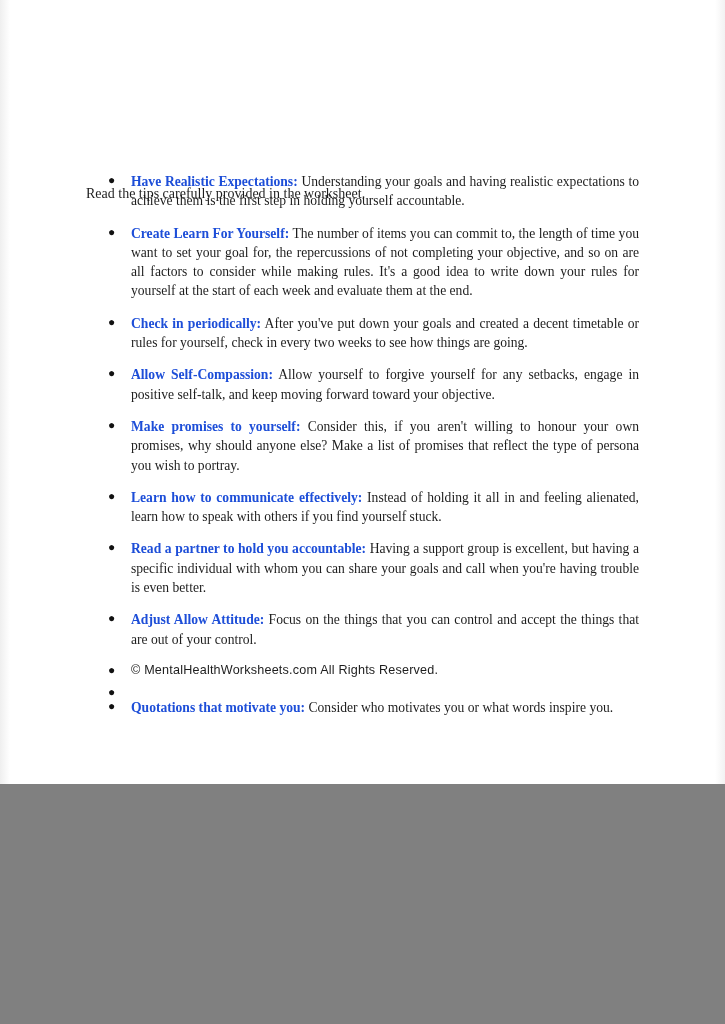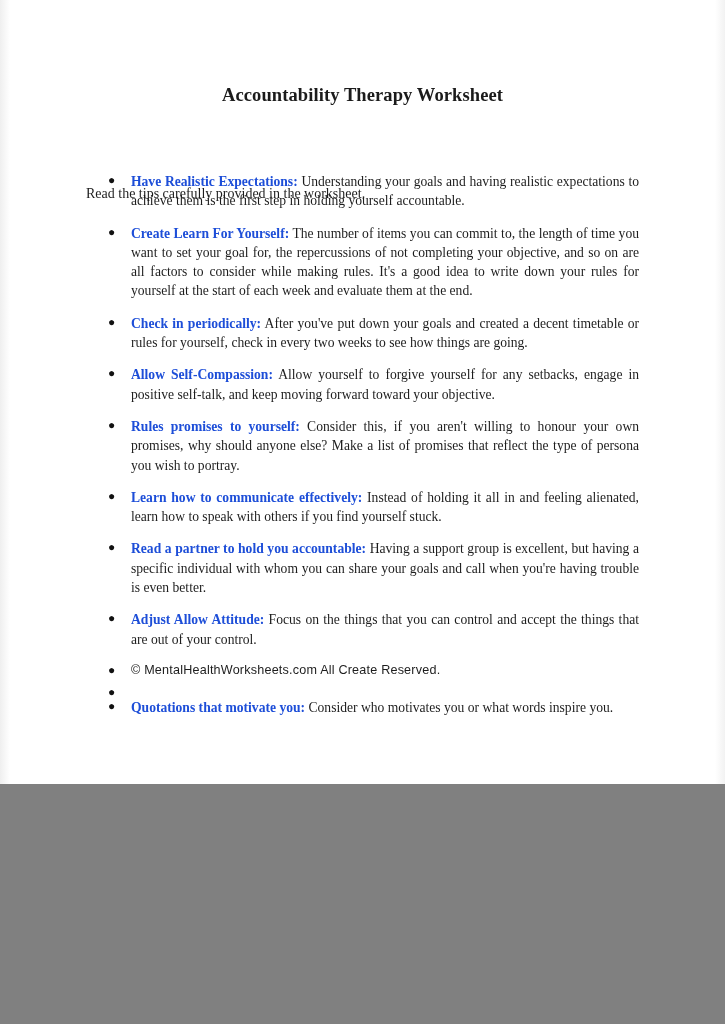--- a/index.html
+++ b/index.html
@@ -126,21 +126,20 @@
     overflow: hidden;
   }
 </style>
 </head>
 <body>
 
 <div id="page">
 
   <div id="paper">
 
-    <div class="doc-title">Accountability Therapy Worksheet</div>
 
     <div class="intro">Read the tips carefully provided in the worksheet.</div>
 
     <ul class="tips">
 
       <li class="tip">
         <span class="bullet">●</span>
         <span class="lead">Have Realistic Expectations:</span><span class="body"> Understanding your goals and having realistic expectations to achieve them is the first step in holding yourself accountable.</span>
       </li>
 
@@ -154,41 +153,41 @@
         <span class="lead">Check in periodically:</span><span class="body"> After you've put down your goals and created a decent timetable or rules for yourself, check in every two weeks to see how things are going.</span>
       </li>
 
       <li class="tip">
         <span class="bullet">●</span>
         <span class="lead">Allow Self-Compassion:</span><span class="body"> Allow yourself to forgive yourself for any setbacks, engage in positive self-talk, and keep moving forward toward your objective.</span>
       </li>
 
       <li class="tip">
         <span class="bullet">●</span>
-        <span class="lead">Rules promises to yourself:</span><span class="body"> Consider this, if you aren't willing to honour your own promises, why should anyone else? Make a list of promises that reflect the type of persona you wish to portray.</span>
+        <span class="lead">Make promises to yourself:</span><span class="body"> Consider this, if you aren't willing to honour your own promises, why should anyone else? Make a list of promises that reflect the type of persona you wish to portray.</span>
       </li>
 
       <li class="tip">
         <span class="bullet">●</span>
         <span class="lead">Learn how to communicate effectively:</span><span class="body"> Instead of holding it all in and feeling alienated, learn how to speak with others if you find yourself stuck.</span>
       </li>
 
       <li class="tip">
         <span class="bullet">●</span>
         <span class="lead">Read a partner to hold you accountable:</span><span class="body"> Having a support group is excellent, but having a specific individual with whom you can share your goals and call when you're having trouble is even better.</span>
       </li>
 
       <li class="tip">
         <span class="bullet">●</span>
         <span class="lead">Adjust Allow Attitude:</span><span class="body"> Focus on the things that you can control and accept the things that are out of your control.</span>
       </li>
 
       <li class="tip copyright">
         <span class="bullet">●</span>
-        <span class="body">©  MentalHealthWorksheets.com All Create Reserved.</span>
+        <span class="body">©  MentalHealthWorksheets.com All Rights Reserved.</span>
       </li>
 
       <li class="tip empty">
         <span class="bullet">●</span>
       </li>
 
       <li class="tip clip-last" style="max-height:28px;">
         <span class="bullet">●</span>
         <span class="lead">Quotations that motivate you:</span><span class="body"> Consider who motivates you or what words inspire you.</span>
       </li>

